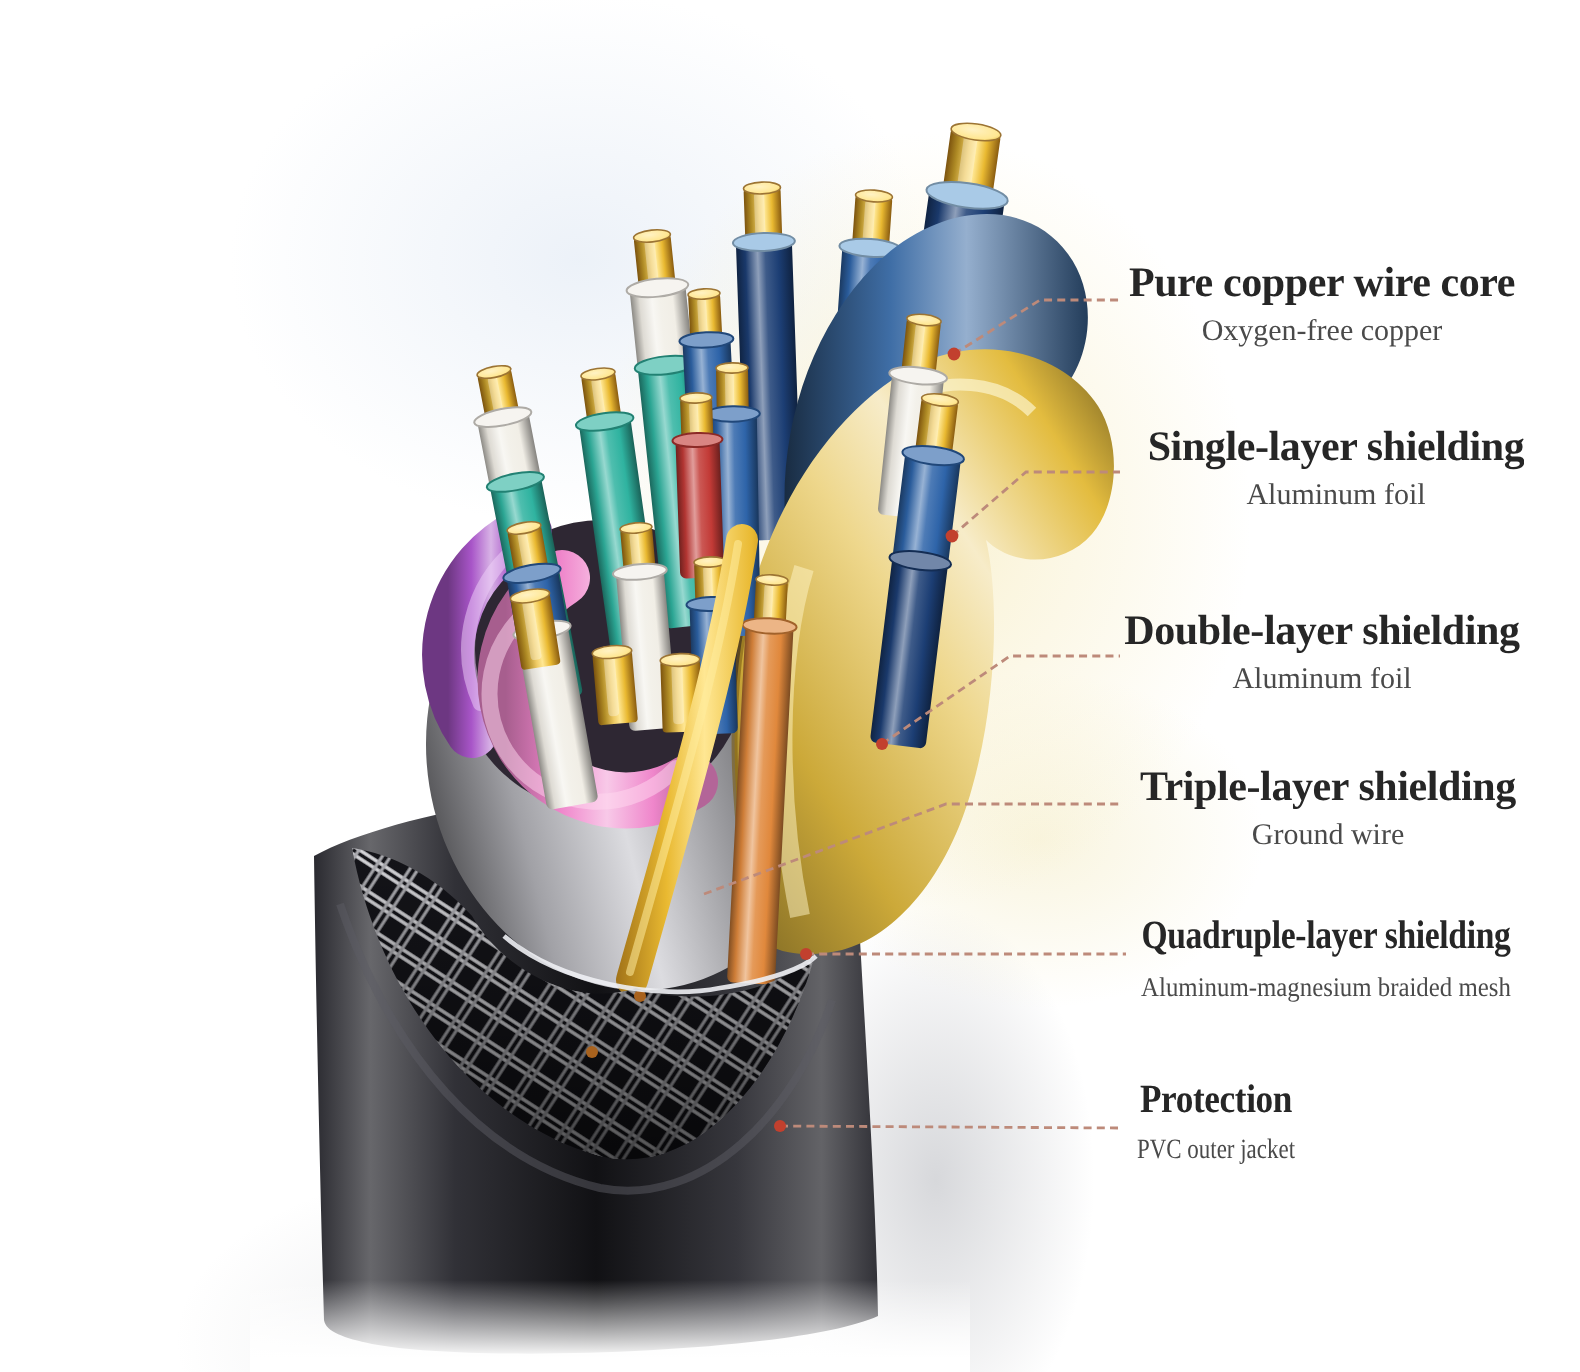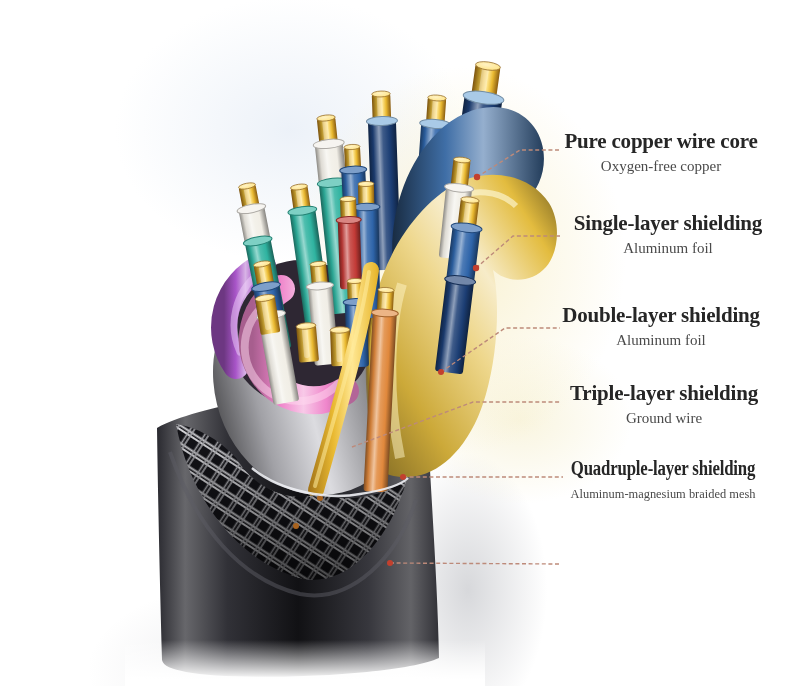--- a/index.html
+++ b/index.html
@@ -377,13 +377,17 @@
     <div class="ls">Aluminum foil</div>
   </div>
   <div class="label" style="left:514px;top:381px">
     <div class="lt">Triple-layer shielding</div>
     <div class="ls">Ground wire</div>
   </div>
   <div class="label" style="left:513px;top:456px">
     <div class="lt lt5">Quadruple-layer shielding</div>
     <div class="ls ls5">Aluminum-magnesium braided mesh</div>
   </div>
+  <div class="label" style="left:458px;top:538px">
+    <div class="lt lt6">Protection</div>
+    <div class="ls ls6">PVC outer jacket</div>
+  </div>
 </div>
 
 </body></html>

